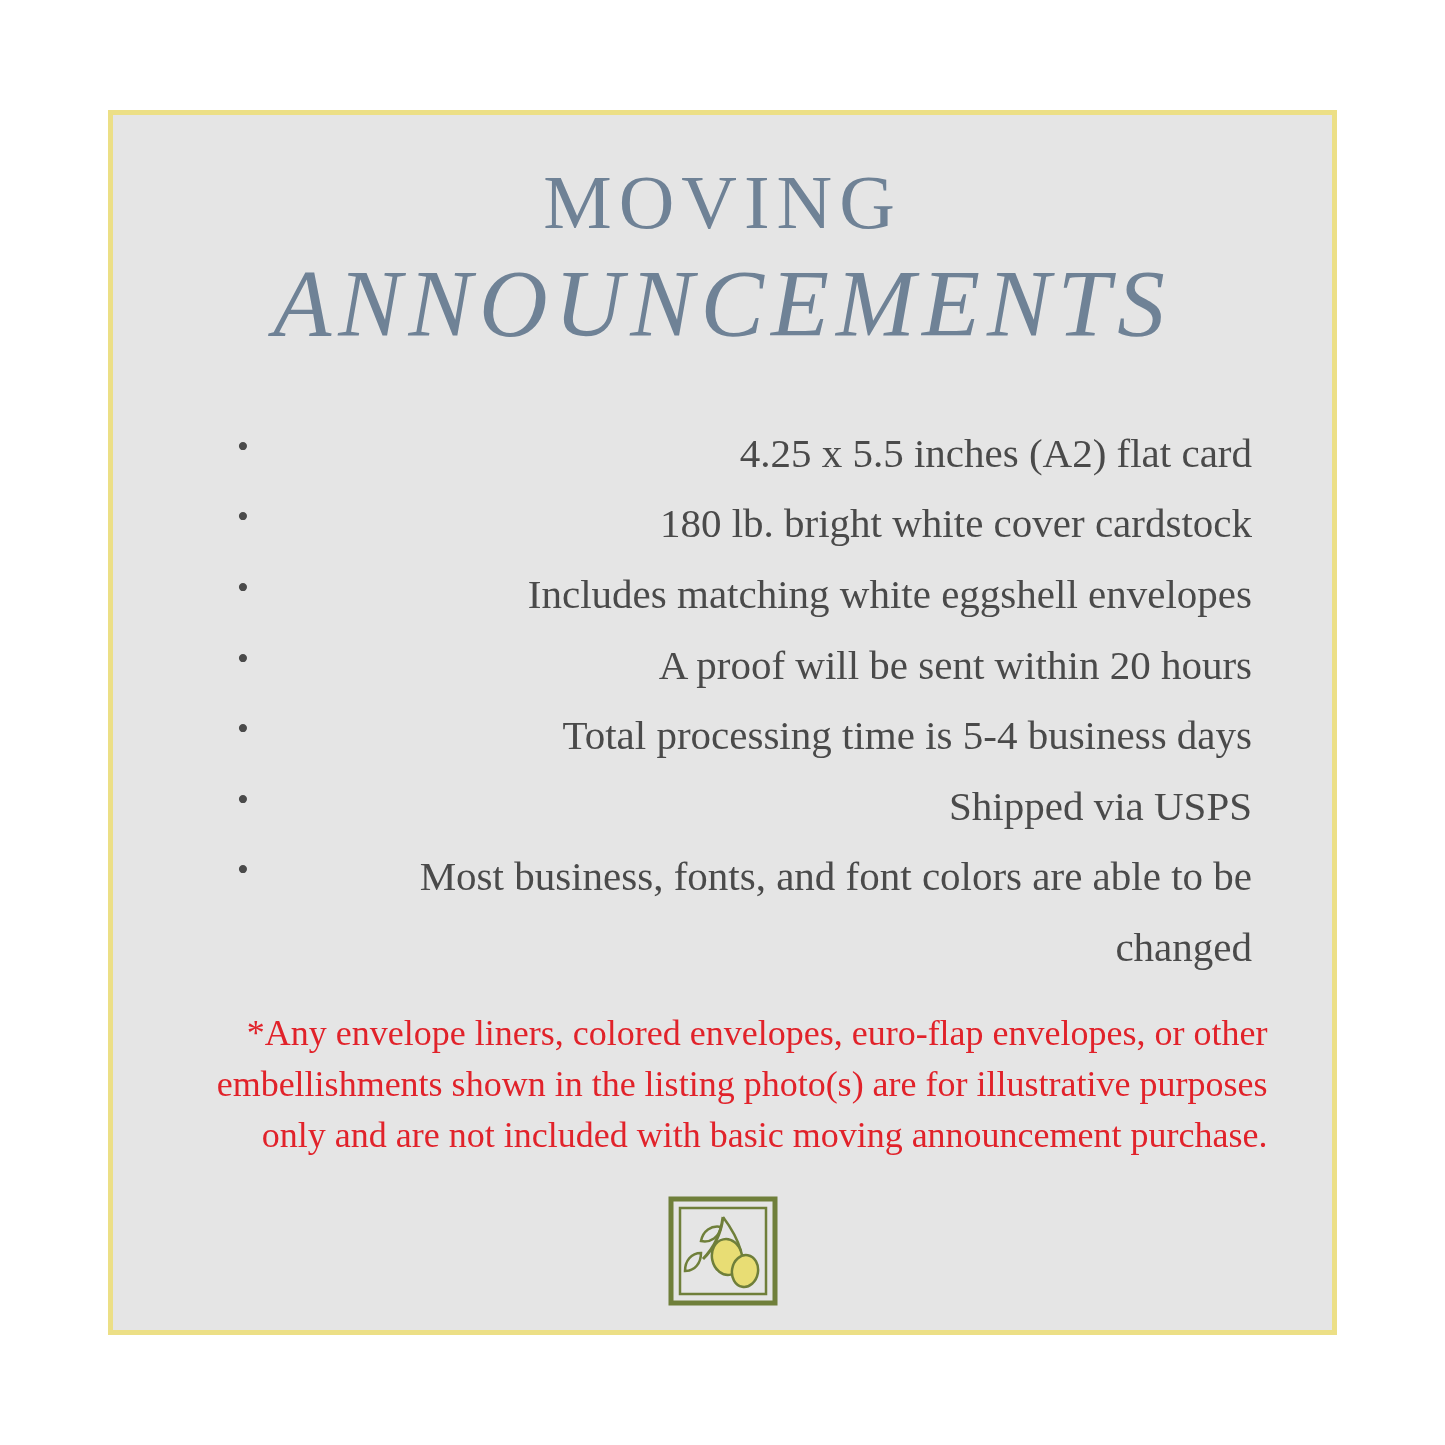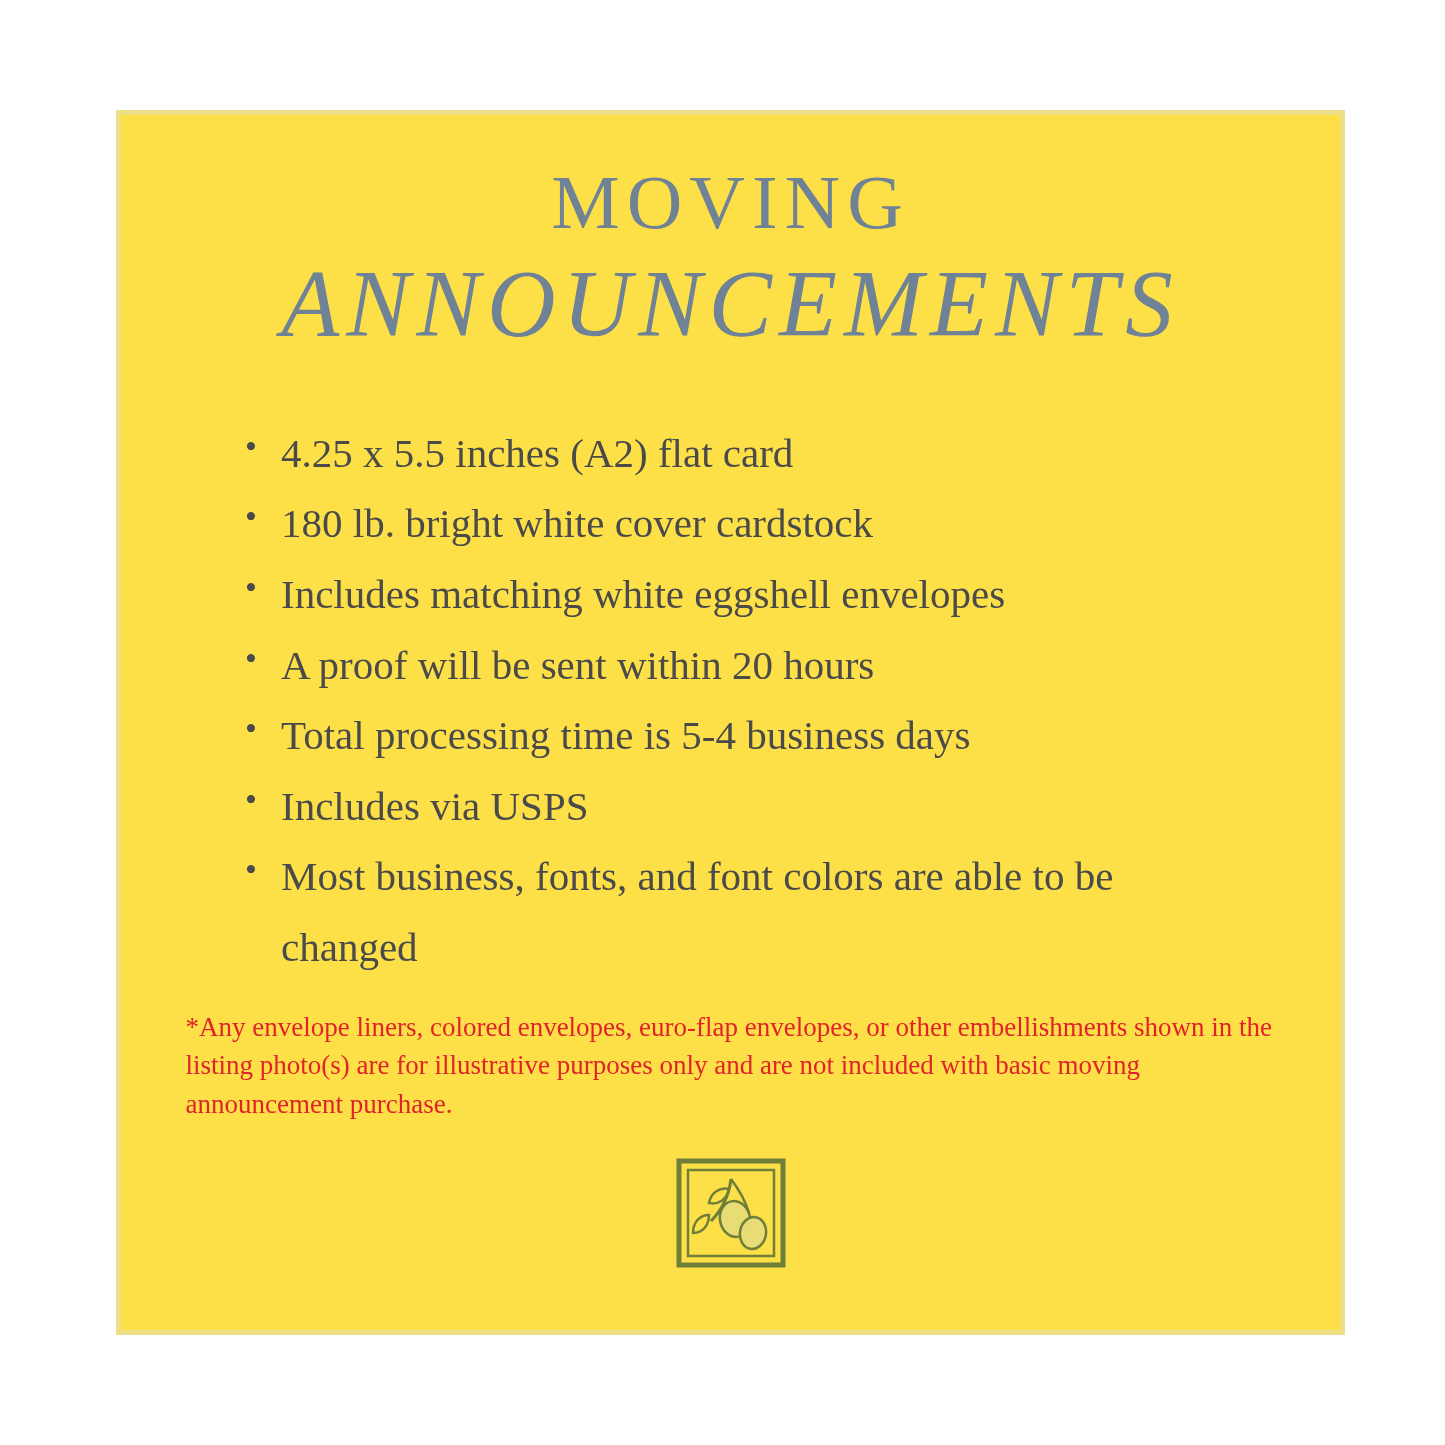--- a/index.html
+++ b/index.html
@@ -15,27 +15,27 @@
   }
   .page {
     position: relative;
     width: 1445px;
     height: 1445px;
     background: #ffffff;
     box-sizing: border-box;
   }
   .frame {
     position: absolute;
-    left: 116px;
+    left: 108px;
     top: 110px;
     width: 1229px;
     height: 1225px;
     border: 5px solid #ecdf86;
     box-sizing: border-box;
-    background: #fde047;
+    background: #e5e5e5;
   }
   .content {
     position: absolute;
     left: 0;
     top: 0;
     width: 100%;
     height: 100%;
     box-sizing: border-box;
     padding: 42px 40px 0 40px;
     display: flex;
@@ -72,38 +72,38 @@
     padding-left: 78px;
     padding-right: 40px;
   }
   .bullets li {
     position: relative;
     color: #4a4a4a;
     font-family: "Liberation Serif", serif;
     font-size: 41px;
     line-height: 1.72;
     padding-left: 42px;
-    text-align: left;
+    text-align: right;
   }
   .bullets li::before {
     content: "\2022";
     position: absolute;
     left: 6px;
     top: 0;
     font-size: 34px;
     line-height: 1.72;
     color: #4a4a4a;
   }
   .disclaimer {
     margin: 26px auto 0 auto;
     width: 1090px;
-    text-align: left;
+    text-align: right;
     color: #e1222a;
     font-family: "Liberation Serif", serif;
-    font-size: 27px;
+    font-size: 36px;
     line-height: 1.42;
   }
   .logo-wrap {
     margin-top: 30px;
     display: flex;
     justify-content: center;
     align-items: center;
     width: 100%;
   }
   .logo {
@@ -123,21 +123,21 @@
         <span class="title-line">Moving</span>
         <span class="title-line big">Announcements</span>
       </h1>
 
       <ul class="bullets">
         <li>4.25 x 5.5 inches (A2) flat card</li>
         <li>180 lb. bright white cover cardstock</li>
         <li>Includes matching white eggshell envelopes</li>
         <li>A proof will be sent within 20 hours</li>
         <li>Total processing time is 5-4 business days</li>
-        <li>Includes via USPS</li>
+        <li>Shipped via USPS</li>
         <li>Most business, fonts, and font colors are able to be changed</li>
       </ul>
 
       <p class="disclaimer">*Any envelope liners, colored envelopes, euro-flap envelopes, or other embellishments shown in the listing photo(s) are for illustrative purposes only and are not included with basic moving announcement purchase.</p>
 
       <div class="logo-wrap">
         <svg class="logo" viewBox="0 0 120 120">
           <rect x="8" y="8" width="104" height="104" fill="none" stroke="#6f7f3a" stroke-width="5"></rect>
           <rect x="17" y="17" width="86" height="86" fill="none" stroke="#6f7f3a" stroke-width="2.5"></rect>
           <path d="M60 26 C58 42 52 56 40 68" fill="none" stroke="#6f7f3a" stroke-width="3"></path>

